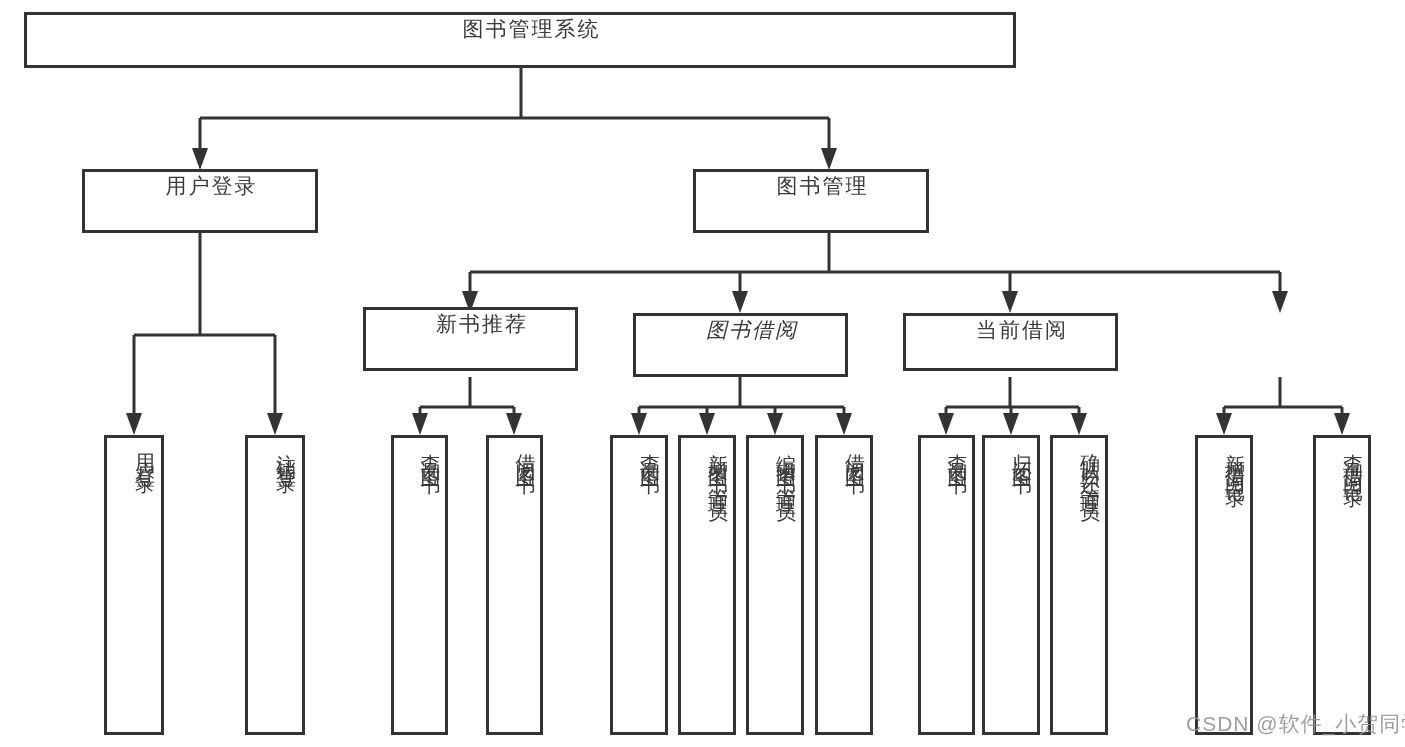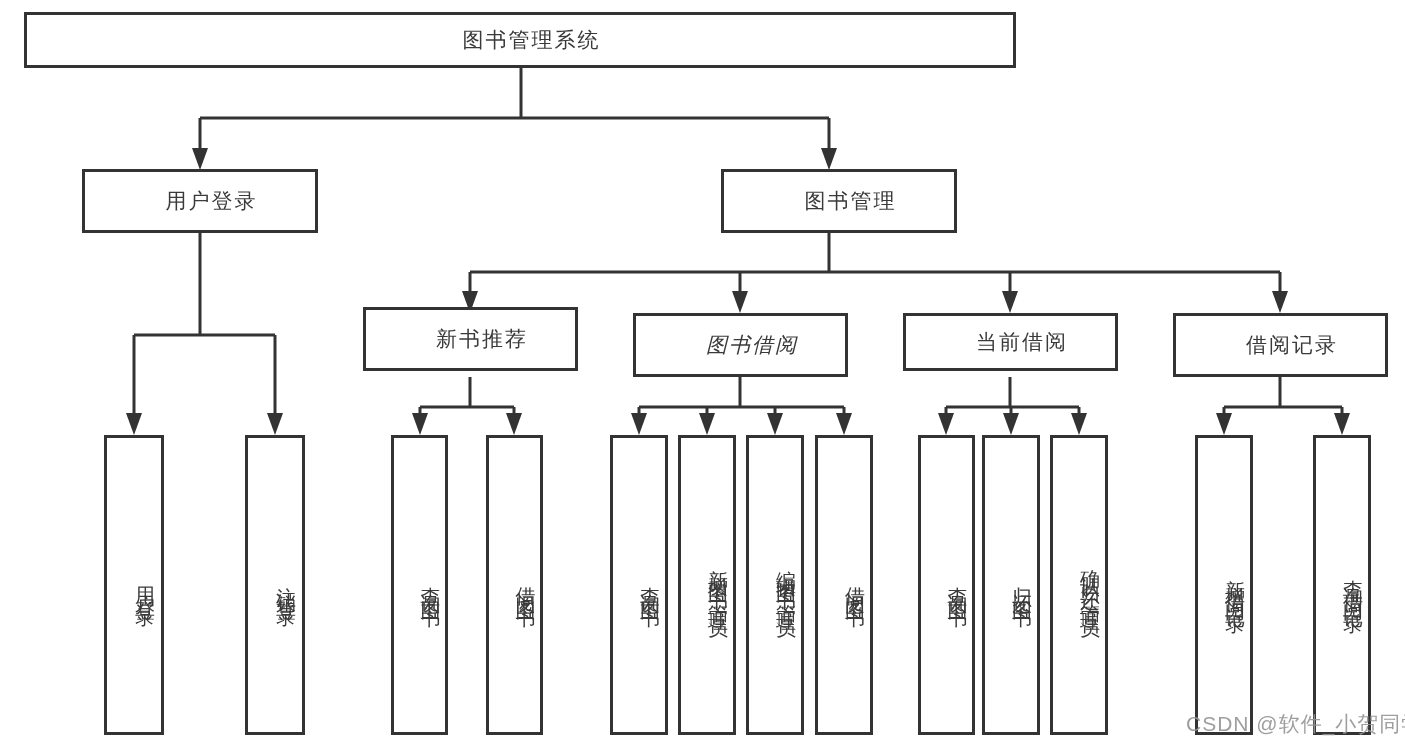--- a/index.html
+++ b/index.html
@@ -22,21 +22,21 @@
     width: 1405px;
     height: 747px;
     pointer-events: none;
   }
   .box {
     position: absolute;
     box-sizing: border-box;
     border: 3px solid #333333;
     background: #ffffff;
     display: flex;
-    align-items: center;
+    align-items: flex-start;
     justify-content: center;
     color: #3a3a3a;
     z-index: 2;
     padding-left: 23px;
   }
   .hlabel {
     font-size: 21px;
     letter-spacing: 2px;
     white-space: nowrap;
   }
@@ -44,21 +44,21 @@
     writing-mode: vertical-rl;
     text-orientation: mixed;
     font-size: 20px;
     letter-spacing: 7px;
     line-height: 1;
     white-space: nowrap;
   }
   
   .n-root     { left: 24px;   top: 12px;  width: 992px; height: 56px; }
   .n-login    { left: 82px;   top: 169px; width: 236px; height: 64px; }
-  .n-mgmt     { left: 721px;  top: 169px; width: 236px; height: 64px; }
+  .n-mgmt     { left: 693px;  top: 169px; width: 236px; height: 64px; }
   .n-newbook  { left: 363px;  top: 307px; width: 215px; height: 64px; }
   .n-borrow   { left: 633px;  top: 313px; width: 215px; height: 64px; font-style: italic; }
   .n-current  { left: 903px;  top: 313px; width: 215px; height: 58px; }
   .n-record   { left: 1173px; top: 313px; width: 215px; height: 64px; }
   .leaf       { top: 435px; height: 300px; }
   .l-g1a { left: 104px;  width: 60px; }
   .l-g1b { left: 245px;  width: 60px; }
   .l-g2a { left: 391px;  width: 57px; }
   .l-g2b { left: 486px;  width: 57px; }
   .l-g3a { left: 610px;  width: 58px; }
@@ -172,23 +172,20 @@
 
   <div class="box n-newbook">
     <span class="hlabel">新书推荐</span>
   </div>
   <div class="box n-borrow">
     <span class="hlabel">图书借阅</span>
   </div>
   <div class="box n-current">
     <span class="hlabel">当前借阅</span>
   </div>
-  <div class="box n-record">
-    <span class="hlabel">借阅记录</span>
-  </div>
 
   <div class="box leaf l-g1a">
     <span class="vtext">用户登录</span>
   </div>
   <div class="box leaf l-g1b">
     <span class="vtext">注销登录</span>
   </div>
 
   <div class="box leaf l-g2a">
     <span class="vtext">查询图书</span>

